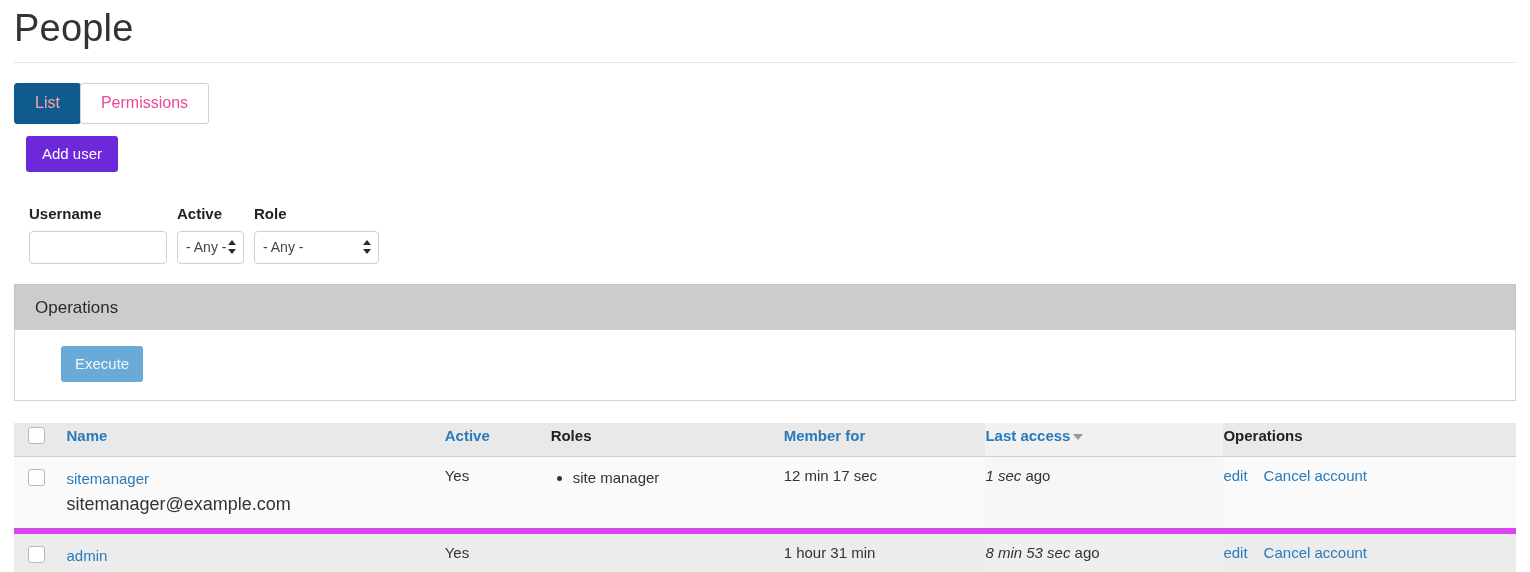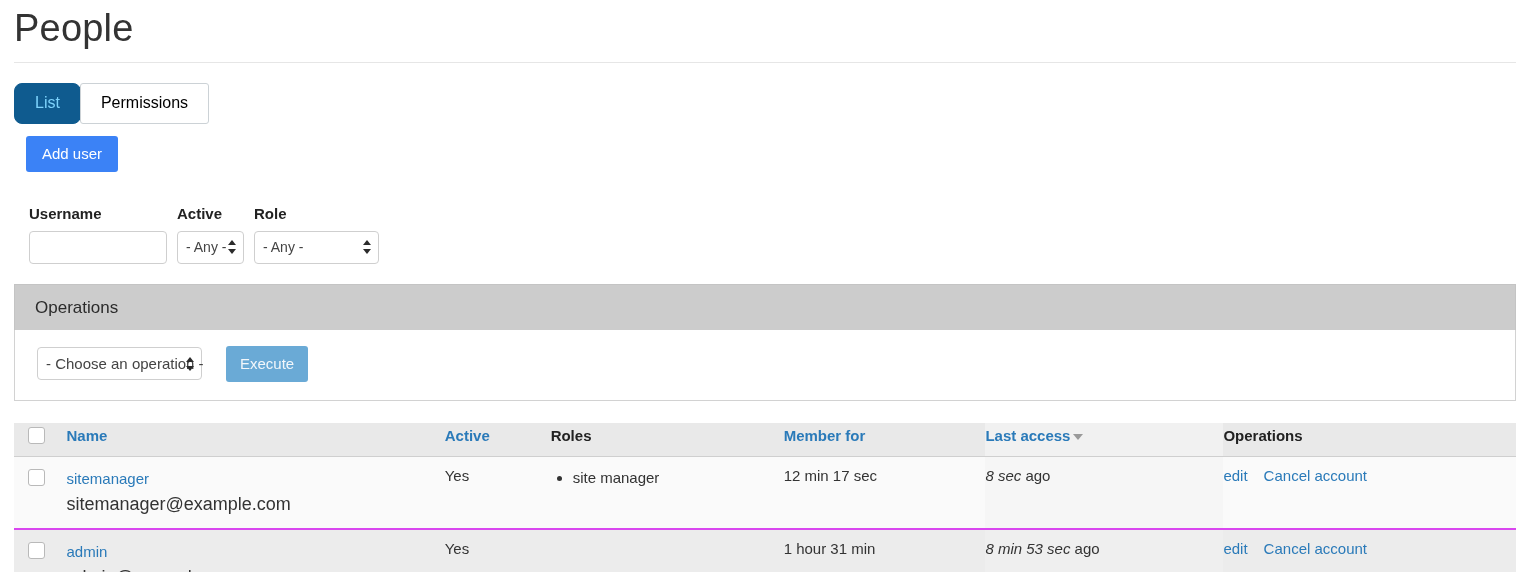--- a/index.html
+++ b/index.html
@@ -41,44 +41,44 @@
     display: flex;
     align-items: stretch;
   }
   .tab {
     font-size: 16px;
     line-height: 1;
     padding: 11px 20px 12px 20px;
     border: 1px solid #ccd2d6;
     cursor: pointer;
     background: #ffffff;
-    color: #000000;
+    color: #ec4899;
     border-radius: 3px;
     white-space: nowrap;
   }
   .tab.is-active {
     background: #0f5b8f;
     border-color: #0f5b8f;
-    color: #7dd3fc;
-    border-radius: 8px;
+    color: #fca5a5;
+    border-radius: 3px;
   }
   .tab + .tab { margin-left: -1px; }
 
   
   .actions {
     padding: 12px 0 0 26px;
   }
   .btn {
     display: inline-block;
     font-size: 15px;
     line-height: 1;
     padding: 10px 16px 11px 16px;
     border: 0;
     border-radius: 3px;
-    background: #3b82f6;
+    background: #6d28d9;
     color: #ffffff;
     cursor: pointer;
     font-family: "Liberation Sans", sans-serif;
   }
   .btn-muted {
     background: #6aaad6;
     color: #f2f7fb;
   }
 
   
@@ -195,21 +195,21 @@
   table.people {
     border-collapse: collapse;
     width: 100%;
     table-layout: fixed;
     font-size: 15px;
   }
   table.people th, table.people td {
     text-align: left;
     vertical-align: top;
     padding: 10px 10px 10px 0;
-    border-bottom: 2px solid #d946ef;
+    border-bottom: 6px solid #d946ef;
   }
   table.people thead th {
     background: #e9e9e9;
     font-weight: bold;
     font-size: 15px;
     color: #222222;
     padding-top: 3px;
     padding-bottom: 12px;
     border-bottom: 1px solid #cfcfcf;
     vertical-align: middle;
@@ -308,24 +308,20 @@
       <span class="sel role-sel">- Any -</span>
       <span class="sel-arrows"></span>
     </span>
   </div>
 
 </form>
 
 <section class="ops">
   <div class="ops-legend">Operations</div>
   <div class="ops-body">
-    <span class="select-wrap">
-      <span class="sel ops-sel">- Choose an operation -</span>
-      <span class="sel-arrows"></span>
-    </span>
     <button type="button" class="btn btn-muted">Execute</button>
   </div>
 </section>
 
 <div class="tbl-wrap">
   <table class="people">
     <thead>
       <tr>
         <th class="col-check">
           <input type="checkbox" class="cbx" style="">
@@ -356,21 +352,21 @@
           <a class="uname">sitemanager</a>
           <span class="umail">sitemanager@example.com</span>
         </td>
         <td class="col-active">Yes</td>
         <td class="col-roles">
           <ul class="roles">
             <li>site manager</li>
           </ul>
         </td>
         <td class="col-member">12 min 17 sec</td>
-        <td class="col-last sorted"><em class="ital">8 sec</em> <span>ago</span></td>
+        <td class="col-last sorted"><em class="ital">1 sec</em> <span>ago</span></td>
         <td class="col-ops ops-links">
           <a class="first">edit</a><a>Cancel account</a>
         </td>
       </tr>
 
       <tr class="row-even">
         <td class="col-check">
           <input type="checkbox" class="cbx" style="">
         </td>
         <td class="col-name cell-name">

